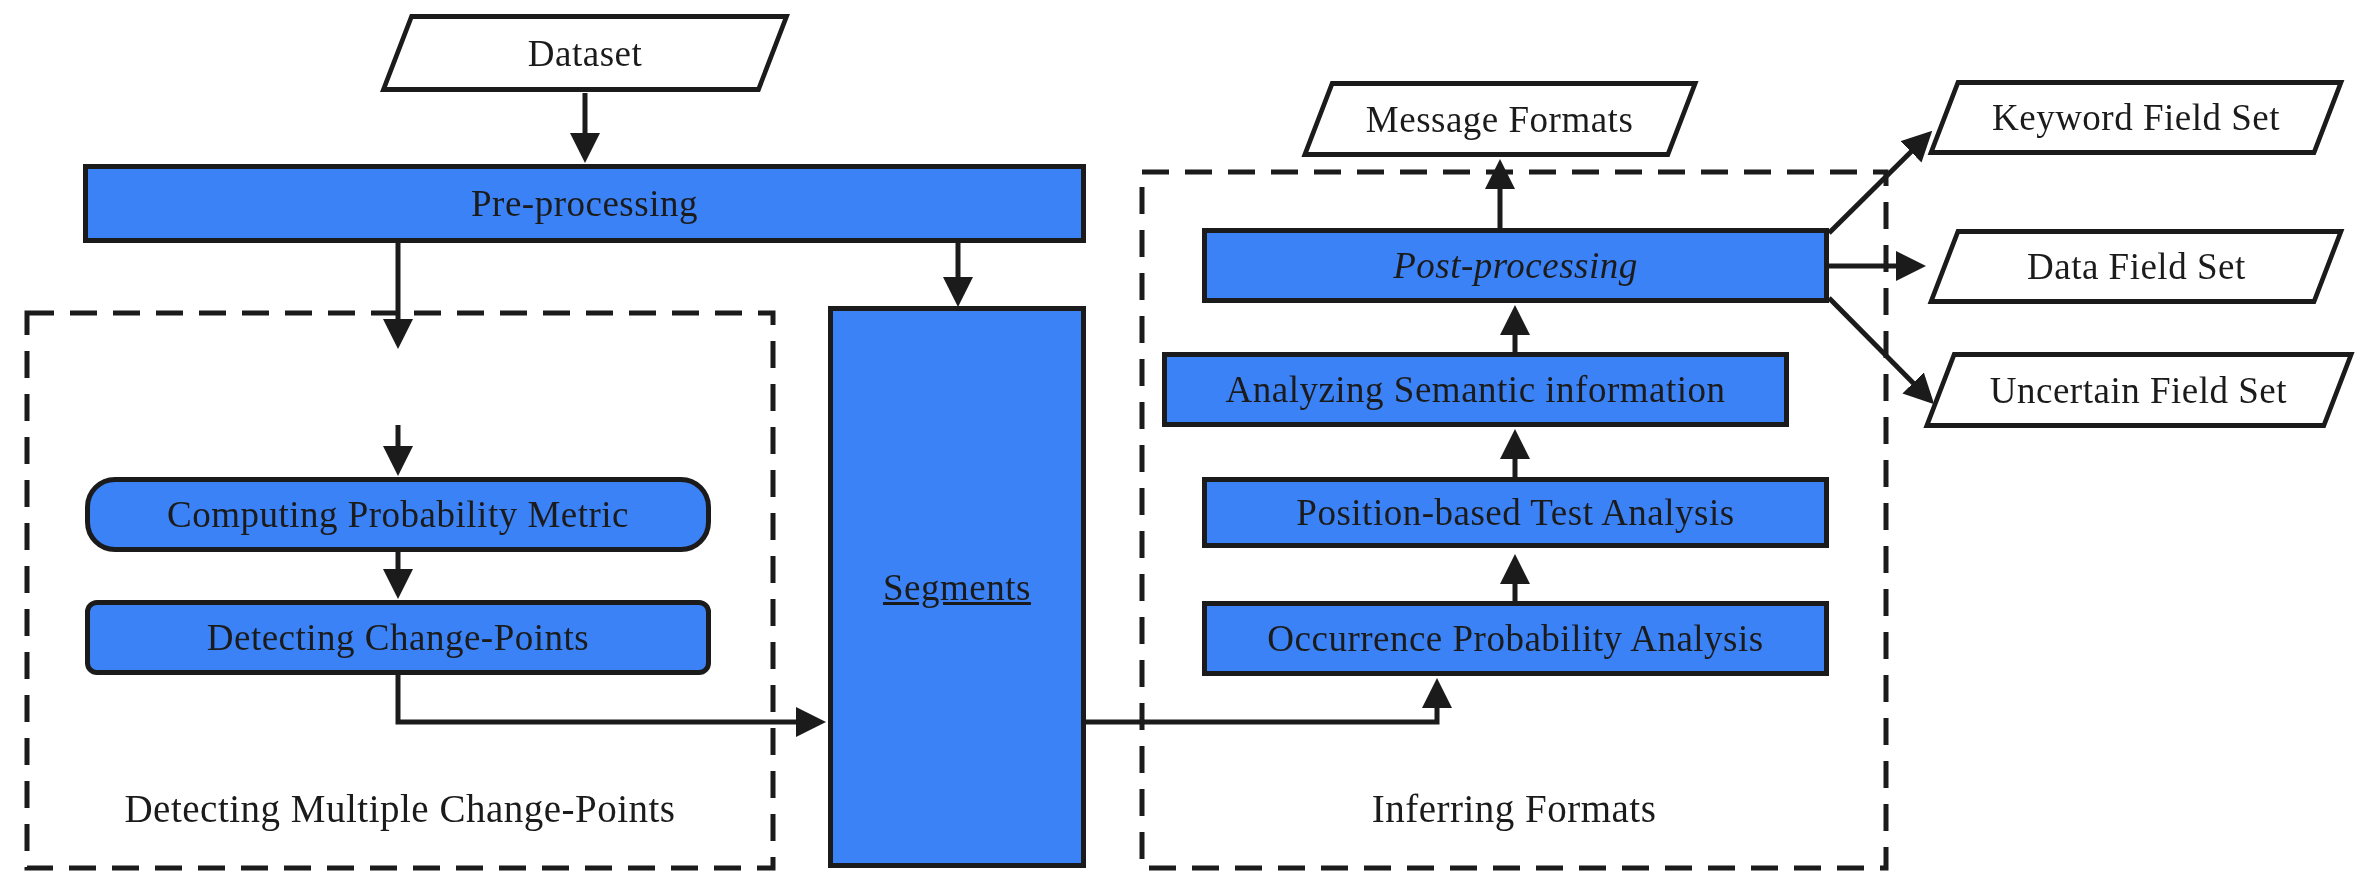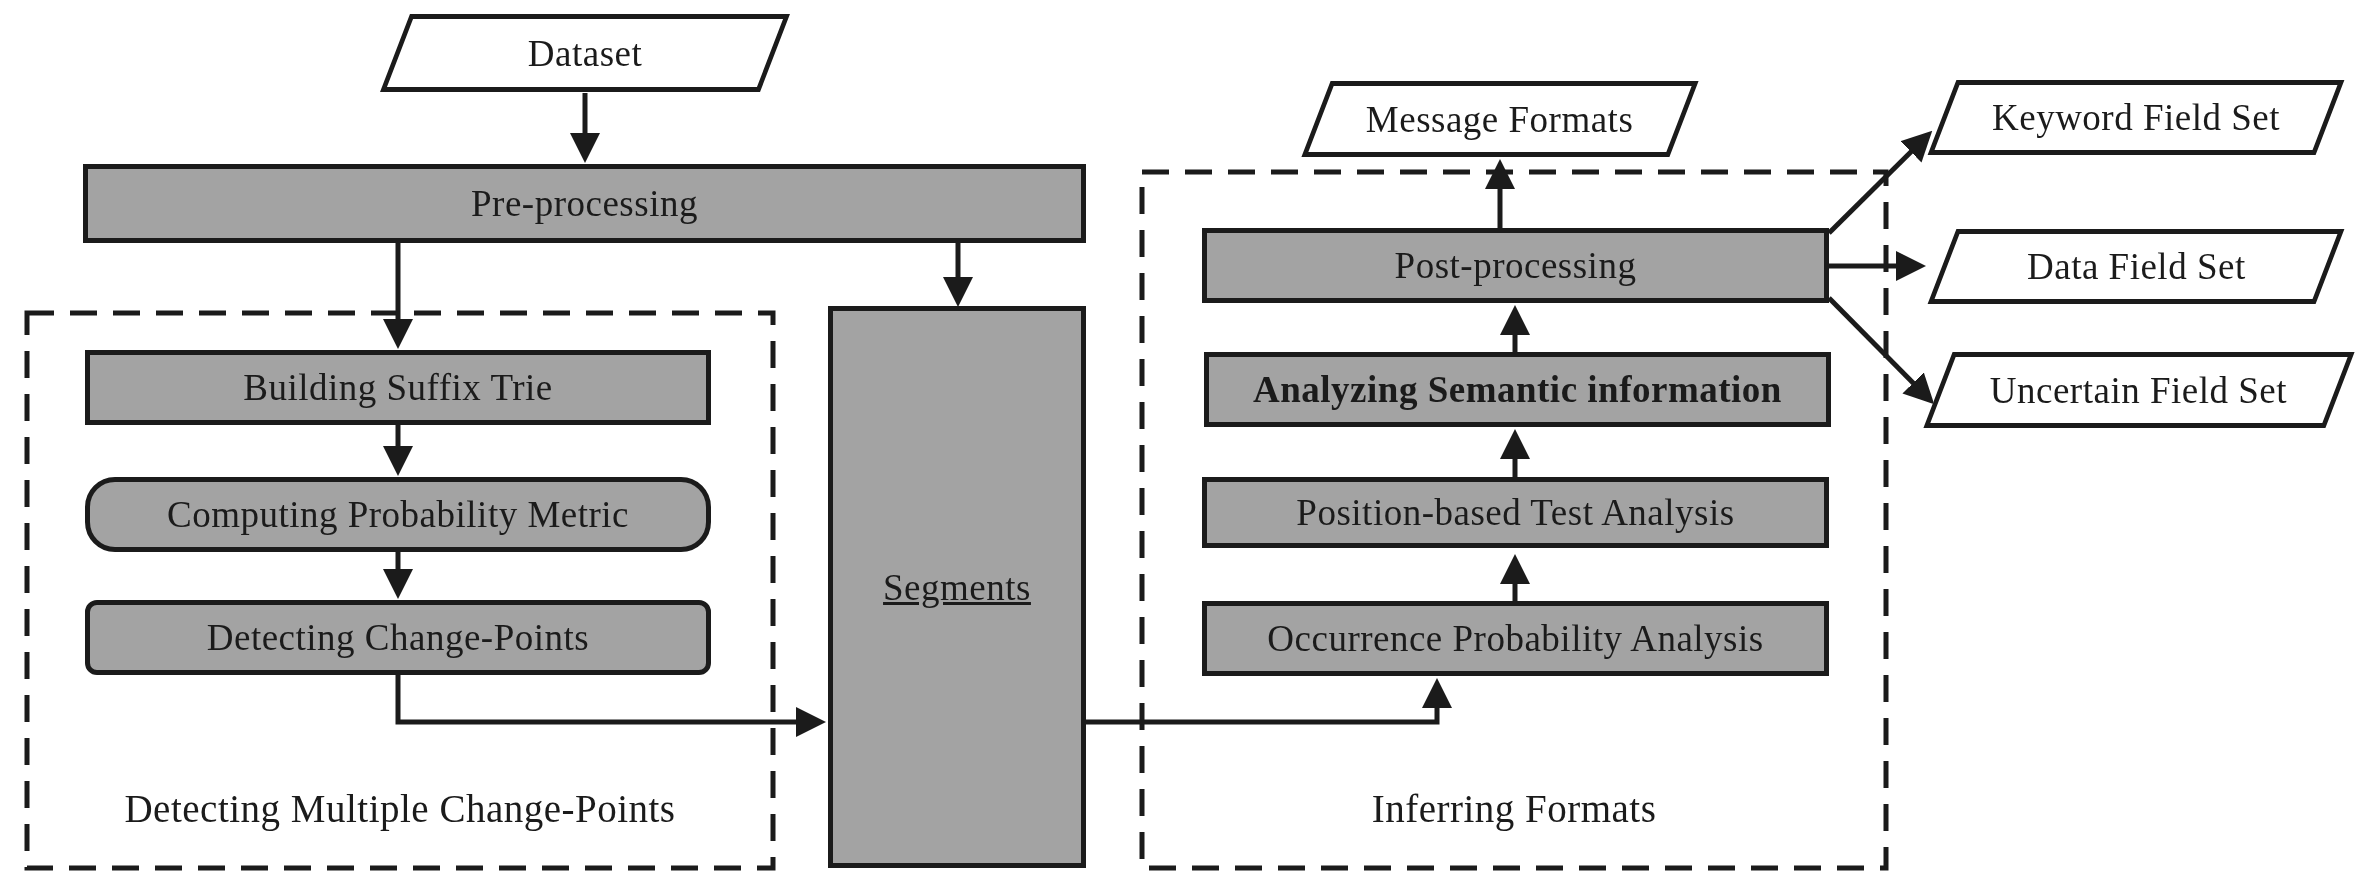--- a/index.html
+++ b/index.html
@@ -18,21 +18,21 @@
   }
   #wires {
     position: absolute;
     left: 0; top: 0;
     width: 2362px; height: 884px;
   }
   .box {
     position: absolute;
     box-sizing: border-box;
     border: 5px solid #1b1b1b;
-    background: #a3a3a3;
+    background: #3b82f6;
     display: flex;
     align-items: center;
     justify-content: center;
     font-size: 37px;
     white-space: nowrap;
     letter-spacing: 0.5px;
   }
   .para {
     position: absolute;
     box-sizing: border-box;
@@ -109,41 +109,38 @@
   </div>
 
   <div class="para" style="left:1938px; top:352px; width:402px; height:76px;">
     <span>Uncertain Field Set</span>
   </div>
 
   <div class="box" style="left:83px; top:164px; width:1003px; height:79px;">
     <span>Pre-processing</span>
   </div>
 
-  <div class="box" style="left:85px; top:350px; width:626px; height:75px;">
-    <span>Building Suffix Trie</span>
-  </div>
 
   <div class="box" style="left:85px; top:477px; width:626px; height:75px;border-radius:30px;">
     <span>Computing Probability Metric</span>
   </div>
 
   <div class="box" style="left:85px; top:600px; width:626px; height:75px;border-radius:12px;">
     <span>Detecting Change-Points</span>
   </div>
 
   <div class="box" style="left:828px; top:306px; width:258px; height:562px;text-decoration:underline;">
     <span>Segments</span>
   </div>
 
-  <div class="box" style="left:1202px; top:228px; width:627px; height:75px;">
+  <div class="box" style="left:1202px; top:228px; width:627px; height:75px;font-style:italic;">
     <span>Post-processing</span>
   </div>
 
-  <div class="box" style="left:1204px; top:352px; width:627px; height:75px;font-weight:bold;">
+  <div class="box" style="left:1162px; top:352px; width:627px; height:75px;">
     <span>Analyzing Semantic information</span>
   </div>
 
   <div class="box" style="left:1202px; top:477px; width:627px; height:71px;">
     <span>Position-based Test Analysis</span>
   </div>
 
   <div class="box" style="left:1202px; top:601px; width:627px; height:75px;">
     <span>Occurrence Probability Analysis</span>
   </div>

